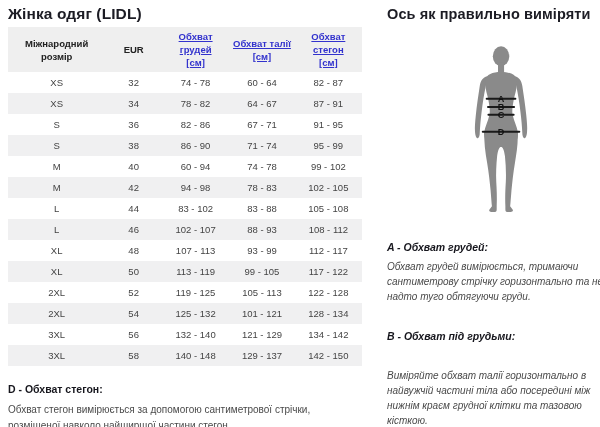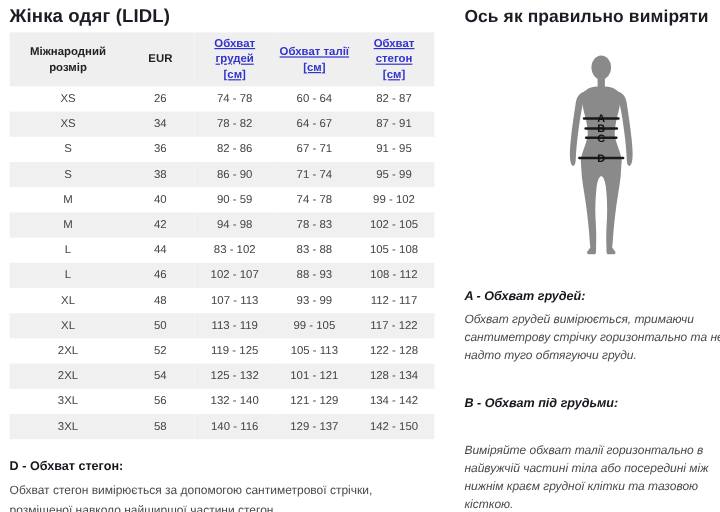--- a/index.html
+++ b/index.html
@@ -79,21 +79,21 @@
               <span class="hdr-link">
                 <span class="hl">Обхват стегон</span>
                 <span class="hl">[см]</span>
               </span>
             </th>
           </tr>
       </thead>
       <tbody>
           <tr>
             <td>XS</td>
-            <td>26</td>
+            <td>32</td>
             <td>74 - 78</td>
             <td>60 - 64</td>
             <td>82 - 87</td>
           </tr>
           <tr>
             <td>XS</td>
             <td>34</td>
             <td>78 - 82</td>
             <td>64 - 67</td>
             <td>87 - 91</td>
@@ -108,21 +108,21 @@
           <tr>
             <td>S</td>
             <td>38</td>
             <td>86 - 90</td>
             <td>71 - 74</td>
             <td>95 - 99</td>
           </tr>
           <tr>
             <td>M</td>
             <td>40</td>
-            <td>90 - 59</td>
+            <td>60 - 94</td>
             <td>74 - 78</td>
             <td>99 - 102</td>
           </tr>
           <tr>
             <td>M</td>
             <td>42</td>
             <td>94 - 98</td>
             <td>78 - 83</td>
             <td>102 - 105</td>
           </tr>
@@ -171,21 +171,21 @@
           <tr>
             <td>3XL</td>
             <td>56</td>
             <td>132 - 140</td>
             <td>121 - 129</td>
             <td>134 - 142</td>
           </tr>
           <tr>
             <td>3XL</td>
             <td>58</td>
-            <td>140 - 116</td>
+            <td>140 - 148</td>
             <td>129 - 137</td>
             <td>142 - 150</td>
           </tr>
         </tbody>
     </table>
 
     <div class="note">
       <div class="note-h">D - Обхват стегон:</div>
       <p class="para">Обхват стегон вимірюється за допомогою сантиметрової стрічки, розміщеної навколо найширшої частини стегон.</p>
     </div>

